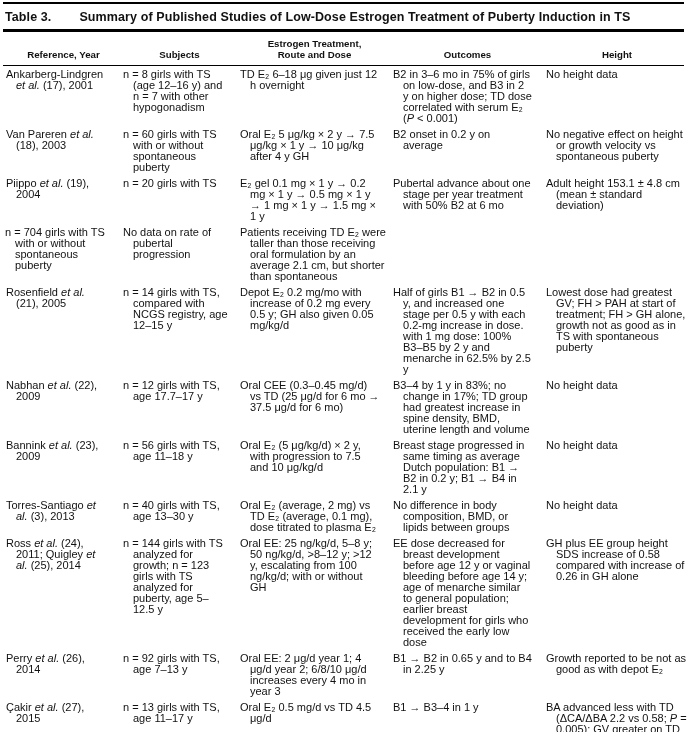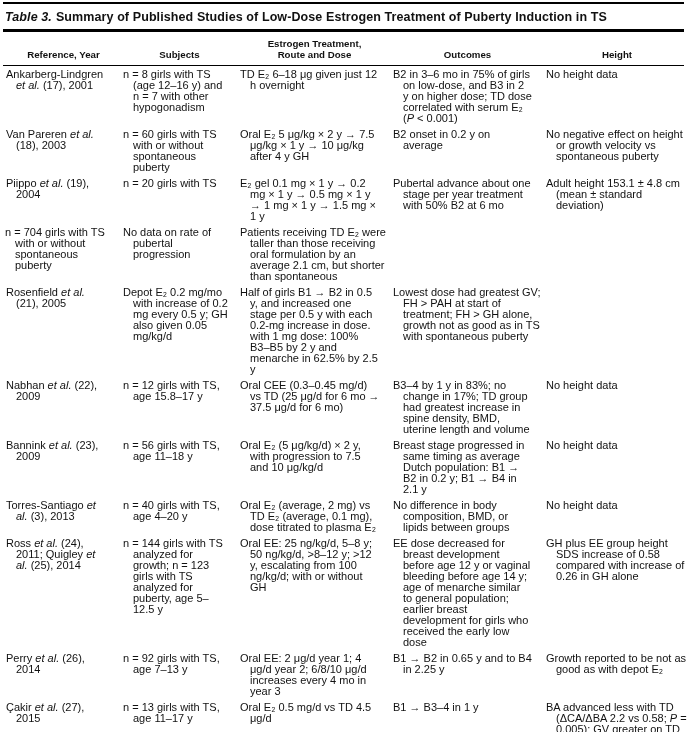--- a/index.html
+++ b/index.html
@@ -25,21 +25,21 @@
   .rule-thin { height: 1px; }
   .rule-bottom { height: 3px; margin-top: auto; }
 
   .title-bar {
     padding: 6px 2px 5px 2px;
     font-size: 12.5px;
     font-weight: bold;
     letter-spacing: 0.1px;
     display: flex;
   }
-  .title-label { margin-right: 4px; white-space: nowrap; font-style: italic; }
+  .title-label { margin-right: 28px; white-space: nowrap; }
 
   .grid-row {
     display: grid;
     grid-template-columns: 118px 117px 153px 153px 146px;
   }
 
   .header-row {
     align-items: end;
     padding: 6px 0 5px 0;
     font-weight: bold;
@@ -153,37 +153,40 @@
     </div>
     <div class="cell col-ht">
       <div class="ht">Patients receiving TD E₂ were taller than those receiving oral formulation by an average 2.1 cm, but shorter than spontaneous</div>
     </div>
   </div>
 
   <div class="grid-row trow">
     <div class="cell col-ref">
       <div class="ht">Rosenfield <i>et al.</i> (21), 2005</div>
     </div>
+    <div class="cell col-subj">
+      <div class="ht">n = 14 girls with TS, compared with NCGS registry, age 12–15 y</div>
+    </div>
     <div class="cell col-treat">
       <div class="ht">Depot E₂ 0.2 mg/mo with increase of 0.2 mg every 0.5 y; GH also given 0.05 mg/kg/d</div>
     </div>
     <div class="cell col-out">
       <div class="ht">Half of girls B1 → B2 in 0.5 y, and increased one stage per 0.5 y with each 0.2-mg increase in dose. with 1 mg dose: 100% B3–B5 by 2 y and menarche in 62.5% by 2.5 y</div>
     </div>
     <div class="cell col-ht">
       <div class="ht">Lowest dose had greatest GV; FH &gt; PAH at start of treatment; FH &gt; GH alone, growth not as good as in TS with spontaneous puberty</div>
     </div>
   </div>
 
   <div class="grid-row trow">
     <div class="cell col-ref">
       <div class="ht">Nabhan <i>et al.</i> (22), 2009</div>
     </div>
     <div class="cell col-subj">
-      <div class="ht">n = 12 girls with TS, age 15.8–17 y</div>
+      <div class="ht">n = 12 girls with TS, age 17.7–17 y</div>
     </div>
     <div class="cell col-treat">
       <div class="ht">Oral CEE (0.3–0.45 mg/d) vs TD (25 μg/d for 6 mo → 37.5 μg/d for 6 mo)</div>
     </div>
     <div class="cell col-out">
       <div class="ht">B3–4 by 1 y in 83%; no change in 17%; TD group had greatest increase in spine density, BMD, uterine length and volume</div>
     </div>
     <div class="cell col-ht">
       <div class="ht">No height data</div>
     </div>
@@ -205,21 +208,21 @@
     <div class="cell col-ht">
       <div class="ht">No height data</div>
     </div>
   </div>
 
   <div class="grid-row trow">
     <div class="cell col-ref">
       <div class="ht">Torres-Santiago <i>et al.</i> (3), 2013</div>
     </div>
     <div class="cell col-subj">
-      <div class="ht">n = 40 girls with TS, age 4–20 y</div>
+      <div class="ht">n = 40 girls with TS, age 13–30 y</div>
     </div>
     <div class="cell col-treat">
       <div class="ht">Oral E₂ (average, 2 mg) vs TD E₂ (average, 0.1 mg), dose titrated to plasma E₂</div>
     </div>
     <div class="cell col-out">
       <div class="ht">No difference in body composition, BMD, or lipids between groups</div>
     </div>
     <div class="cell col-ht">
       <div class="ht">No height data</div>
     </div>

